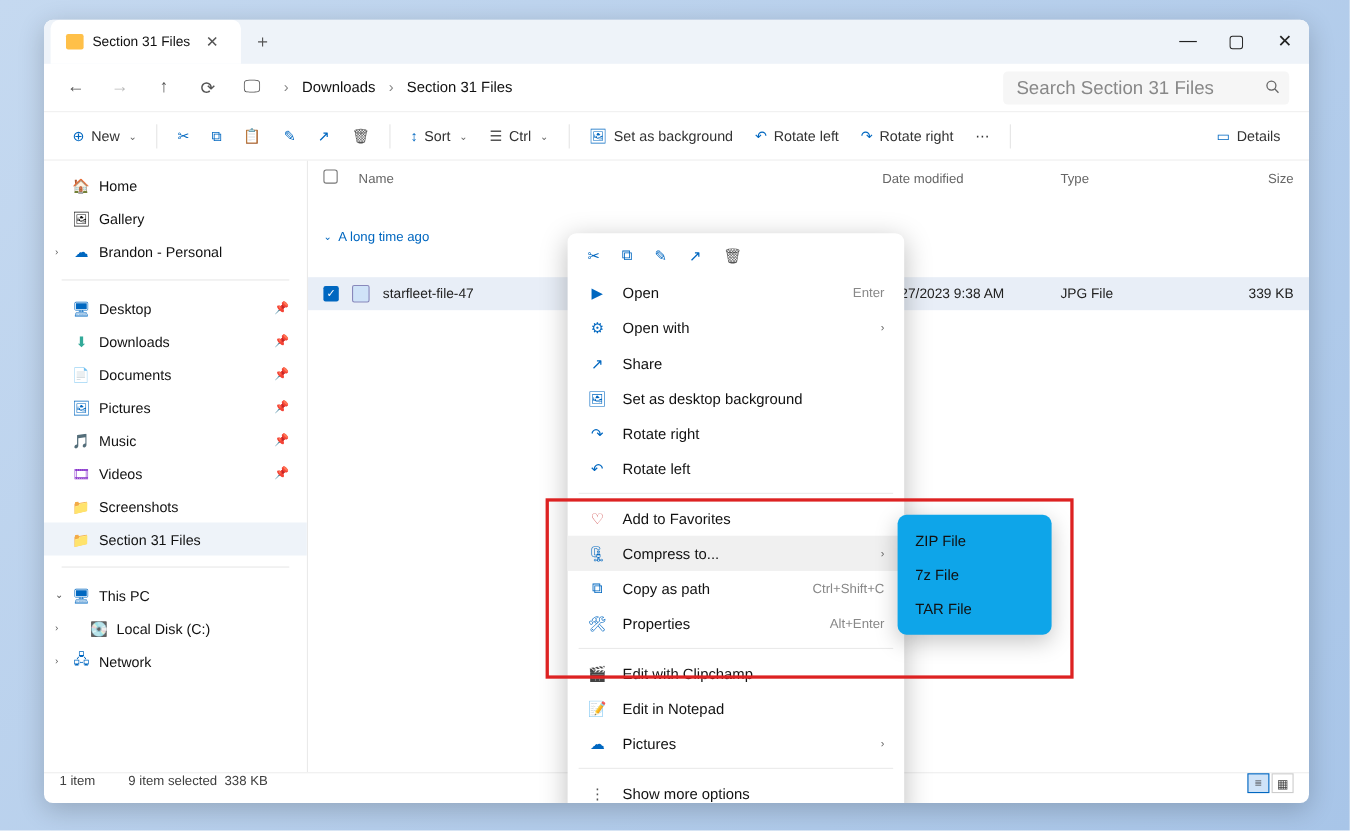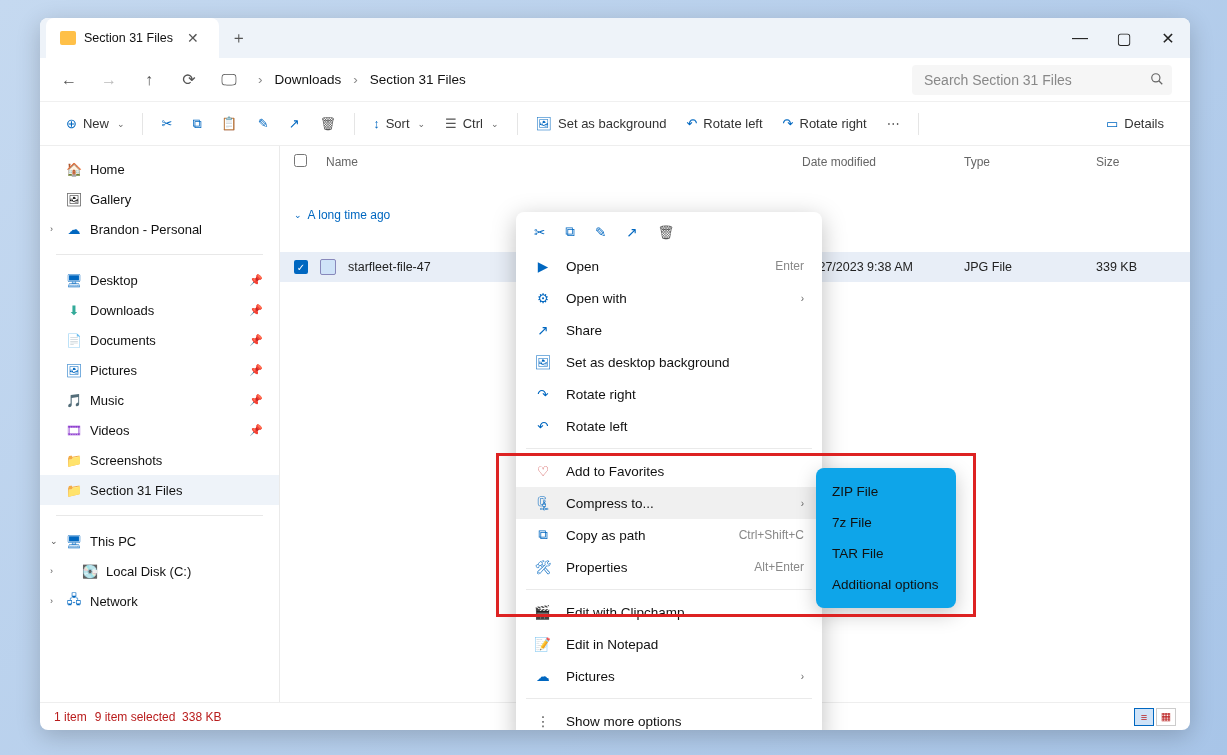--- a/index.html
+++ b/index.html
@@ -12,21 +12,21 @@
 .tab-close { font-size: 14px; color: #555; padding: 0 6px; cursor: pointer; }
 .new-tab { margin-left: 12px; color: #555; font-size: 16px; cursor: pointer; }
 .wincontrols { margin-left: auto; display: flex; }
 .wincontrols div { width: 44px; height: 40px; display: flex; align-items: center; justify-content: center; color: #222; cursor: pointer; }
 .navbar { height: 44px; display: flex; align-items: center; padding: 0 18px; gap: 18px; border-bottom: 1px solid #f0f0f0; }
 .nav-btn { color: #555; cursor: pointer; display: flex; align-items: center; justify-content: center; width: 22px; }
 .nav-btn.disabled { color: #bbb; }
 .breadcrumb { display: flex; align-items: center; gap: 12px; color: #111; font-size: 13.5px; }
 .breadcrumb .sep { color: #888; }
 .searchbox { margin-left: auto; position: relative; }
-.searchbox input { width: 260px; height: 30px; border: none; background: #f6f6f6; border-radius: 4px; padding: 0 30px 0 12px; font-size: 14px; color: #222; }
+.searchbox input { width: 260px; height: 30px; border: none; background: #f6f6f6; border-radius: 4px; padding: 0 30px 0 12px; font-size: 17px; color: #222; }
 .searchbox input::placeholder { color: #888; }
 .search-icon { position: absolute; right: 8px; top: 7px; color: #666; }
 .toolbar { height: 44px; display: flex; align-items: center; padding: 0 18px; gap: 4px; border-bottom: 1px solid #eee; font-size: 13px; }
 .tb-btn { display: flex; align-items: center; gap: 6px; padding: 6px 8px; color: #333; cursor: pointer; border-radius: 4px; }
 .tb-btn .ic { color: #0067c0; }
 .tb-sep { width: 1px; height: 22px; background: #e5e5e5; margin: 0 6px; }
 .caret { font-size: 9px; color: #666; margin-left: 2px; }
 .details-btn { margin-left: auto; }
 .body { flex: 1; display: flex; min-height: 0; }
 .sidebar { width: 240px; border-right: 1px solid #eaeaea; padding: 8px 0; overflow-y: auto; font-size: 13px; }
@@ -35,38 +35,38 @@
 .nav-item .pin { margin-left: auto; color: #888; font-size: 11px; }
 .nav-item.active { background: #eef3f9; }
 .nav-divider { height: 1px; background: #e8e8e8; margin: 10px 16px; }
 .ic-sm { width: 16px; height: 16px; display: inline-flex; align-items: center; justify-content: center; }
 .content { flex: 1; display: flex; flex-direction: column; position: relative; gap: 24px; }
 .col-headers { display: flex; align-items: center; height: 32px; font-size: 12px; color: #666; padding: 0 14px; gap: 12px; }
 .col-check { width: 20px; }
 .col-name { flex: 1; }
 .col-date { width: 150px; }
 .col-type { width: 120px; }
-.col-size { width: 80px; }
+.col-size { width: 80px; text-align: right; }
 .group-header { font-size: 12px; color: #0067c0; padding: 6px 14px; display: flex; align-items: center; gap: 6px; }
 .file-row { display: flex; align-items: center; height: 30px; padding: 0 14px; background: #e8eef7; font-size: 12.5px; color: #222; gap: 12px; }
 .file-row .chk { width: 14px; height: 14px; background: #0067c0; border-radius: 2px; display: flex; align-items: center; justify-content: center; color: #fff; font-size: 10px; }
 .file-row .ficon { width: 16px; height: 16px; background: #cfe3f8; border: 1px solid #88b; border-radius: 2px; }
 .ctxmenu { position: absolute; left: 236px; top: 66px; width: 306px; background: #fff; border-radius: 8px; box-shadow: 0 6px 24px rgba(0,0,0,.25); padding: 8px 0; font-size: 13.5px; }
 .ctx-iconrow { display: flex; gap: 20px; padding: 4px 18px 10px 18px; color: #0067c0; }
 .ctx-iconrow .trash { color: #555; }
 .ctx-item { display: flex; align-items: center; gap: 14px; padding: 8px 18px; cursor: pointer; color: #111; }
 .ctx-item .cic { width: 18px; color: #0067c0; display: inline-flex; justify-content: center; }
 .ctx-item .hint { margin-left: auto; color: #888; font-size: 12px; }
 .ctx-item .chev { margin-left: auto; color: #666; font-size: 10px; }
 .ctx-item.hovered { background: #f0f0f0; }
 .ctx-divider { height: 1px; background: #eaeaea; margin: 6px 10px; }
 .submenu { position: absolute; left: 536px; top: 322px; width: 140px; background: #0ea5e9; border-radius: 8px; box-shadow: 0 6px 20px rgba(0,0,0,.22); padding: 8px 0; font-size: 13.5px; }
 .sub-item { padding: 8px 16px; cursor: pointer; color: #111; }
 .highlight-box { position: absolute; left: 216px; top: 307px; width: 480px; height: 164px; border: 3px solid #d22; pointer-events: none; }
-.statusbar { height: 28px; border-top: 1px solid #eee; display: flex; align-items: center; padding: 0 14px; font-size: 12px; color: #b91c1c; gap: 8px; }
+.statusbar { height: 28px; border-top: 1px solid #eee; display: flex; padding: 0 14px; font-size: 12px; color: #404040; gap: 30px; }
 .view-icons { margin-left: auto; display: flex; gap: 2px; }
 .view-icons .vi { width: 20px; height: 18px; border: 1px solid #ccc; display: flex; align-items: center; justify-content: center; cursor: pointer; font-size: 11px; }
 .view-icons .vi.active { background: #cfe3f8; border-color: #0067c0; }
 svg { display: block; }
 </style>
 </head>
 <body>
 
 <div class="window">
 
@@ -329,21 +329,20 @@
         <div class="ctx-item">
             <span class="cic" style="color:#555">⋮</span>
             <span>Show more options</span>
           </div>
       </div>
 
       <div class="submenu">
         <div class="sub-item">ZIP File</div>
         <div class="sub-item">7z File</div>
         <div class="sub-item">TAR File</div>
-        <div class="sub-item">Additional options</div>
       </div>
 
       <div class="highlight-box"></div>
     </div>
   </div>
 
   <div class="statusbar">
     <span>1 item</span>
     <span><span>9 item selected</span>&nbsp;&nbsp;<span>338 KB</span></span>
     <div class="view-icons">

